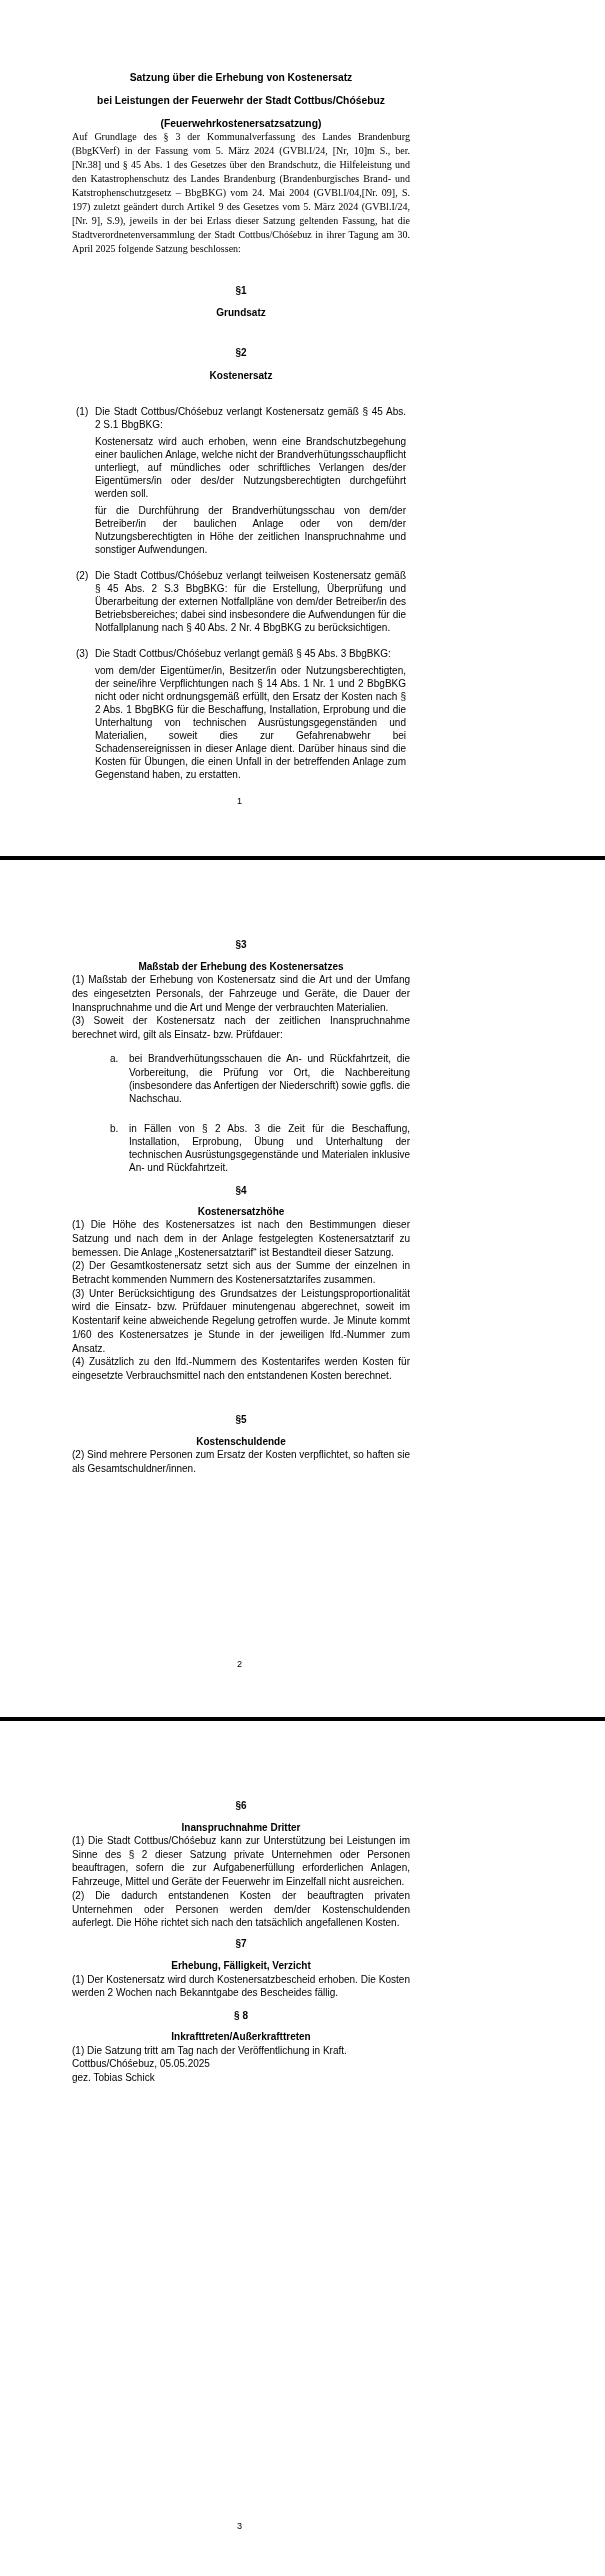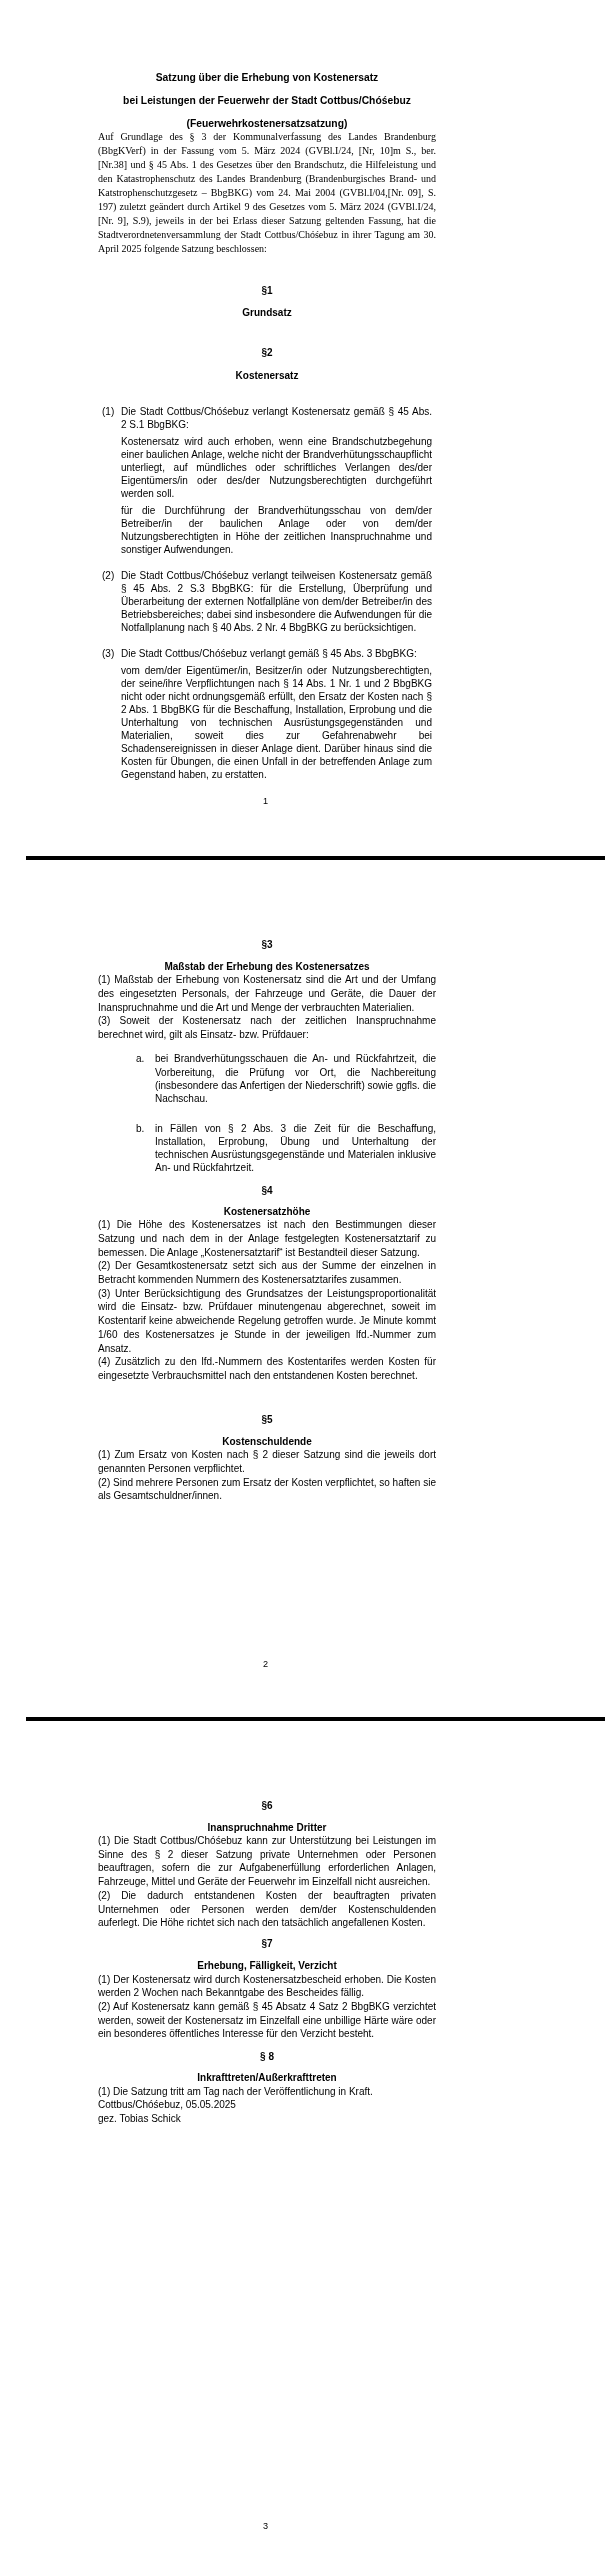--- a/index.html
+++ b/index.html
@@ -2,21 +2,20 @@
 <html style="font-size:12.2px"><head>
 <meta charset="utf-8">
 <style>
   html, body { margin: 0; padding: 0; background: #ffffff; }
   .document {
     width: 479px;
     background: #ffffff;
     color: #000000;
     font-family: "Liberation Sans", "DejaVu Sans", sans-serif;
     font-size: 10px;
-    padding-left: 26px;
   }
   .page { position: relative; background: #ffffff; overflow: hidden; }
   #page-1 { height: 856px; }
   #page-2 { height: 857px; }
   #page-3 { height: 855px; }
   .divider { height: 3.8px; background: #000000; width: 605px; }
   .content { padding-left: 72px; padding-right: 69px; }
 
   .doc-title { text-align: center; font-weight: bold; font-size: 10.3px; line-height: 12.2px; margin: 0; }
   .titleblock { padding-top: 72px; }
@@ -108,39 +107,37 @@
 
       <p class="sec-num mt14">§4</p>
       <p class="sec-title mt11">Kostenersatzhöhe</p>
       <p class="body mt14">(1) Die Höhe des Kostenersatzes ist nach den Bestimmungen dieser Satzung und nach dem in der Anlage festgelegten Kostenersatztarif zu bemessen. Die Anlage „Kostenersatztarif“ ist Bestandteil dieser Satzung.</p>
       <p class="body mt11">(2) Der Gesamtkostenersatz setzt sich aus der Summe der einzelnen in Betracht kommenden Nummern des Kostenersatztarifes zusammen.</p>
       <p class="body mt10">(3) Unter Berücksichtigung des Grundsatzes der Leistungsproportionalität wird die Einsatz- bzw. Prüfdauer minutengenau abgerechnet, soweit im Kostentarif keine abweichende Regelung getroffen wurde. Je Minute kommt 1/60 des Kostenersatzes je Stunde in der jeweiligen lfd.-Nummer zum Ansatz.</p>
       <p class="body mt11">(4) Zusätzlich zu den lfd.-Nummern des Kostentarifes werden Kosten für eingesetzte Verbrauchsmittel nach den entstandenen Kosten berechnet.</p>
 
       <p class="sec-num mt41">§5</p>
       <p class="sec-title mt13">Kostenschuldende</p>
-      <p class="body mt13">(1) Zum Ersatz von Kosten nach § 2 dieser Satzung sind die jeweils dort genannten Personen verpflichtet.</p>
       <p class="body mt11">(2) Sind mehrere Personen zum Ersatz der Kosten verpflichtet, so haften sie als Gesamtschuldner/innen.</p>
     </div>
     <div class="page-number">2</div>
   </section>
 
   <div class="divider"></div>
 
   <section class="page" id="page-3">
     <div class="content pt103">
       <p class="sec-num">§6</p>
       <p class="sec-title mt13">Inanspruchnahme Dritter</p>
       <p class="body mt12">(1) Die Stadt Cottbus/Chóśebuz kann zur Unterstützung bei Leistungen im Sinne des § 2 dieser Satzung private Unternehmen oder Personen beauftragen, sofern die zur Aufgabenerfüllung erforderlichen Anlagen, Fahrzeuge, Mittel und Geräte der Feuerwehr im Einzelfall nicht ausreichen.</p>
       <p class="body mt10">(2) Die dadurch entstandenen Kosten der beauftragten privaten Unternehmen oder Personen werden dem/der Kostenschuldenden auferlegt. Die Höhe richtet sich nach den tatsächlich angefallenen Kosten.</p>
 
       <p class="sec-num mt10">§7</p>
       <p class="sec-title mt14">Erhebung, Fälligkeit, Verzicht</p>
       <p class="body mt12">(1) Der Kostenersatz wird durch Kostenersatzbescheid erhoben. Die Kosten werden 2 Wochen nach Bekanntgabe des Bescheides fällig.</p>
-      <p class="body mt11">(2) Auf Kostenersatz kann gemäß § 45 Absatz 4 Satz 2 BbgBKG verzichtet werden, soweit der Kostenersatz im Einzelfall eine unbillige Härte wäre oder ein besonderes öffentliches Interesse für den Verzicht besteht.</p>
 
       <p class="sec-num mt13">§ 8</p>
       <p class="sec-title mt12">Inkrafttreten/Außerkrafttreten</p>
       <p class="body mt12">(1) Die Satzung tritt am Tag nach der Veröffentlichung in Kraft.</p>
 
       <p class="body mt39">Cottbus/Chóśebuz, 05.05.2025</p>
       <p class="body mt69">gez. Tobias Schick</p>
     </div>
     <div class="page-number">3</div>
   </section>

